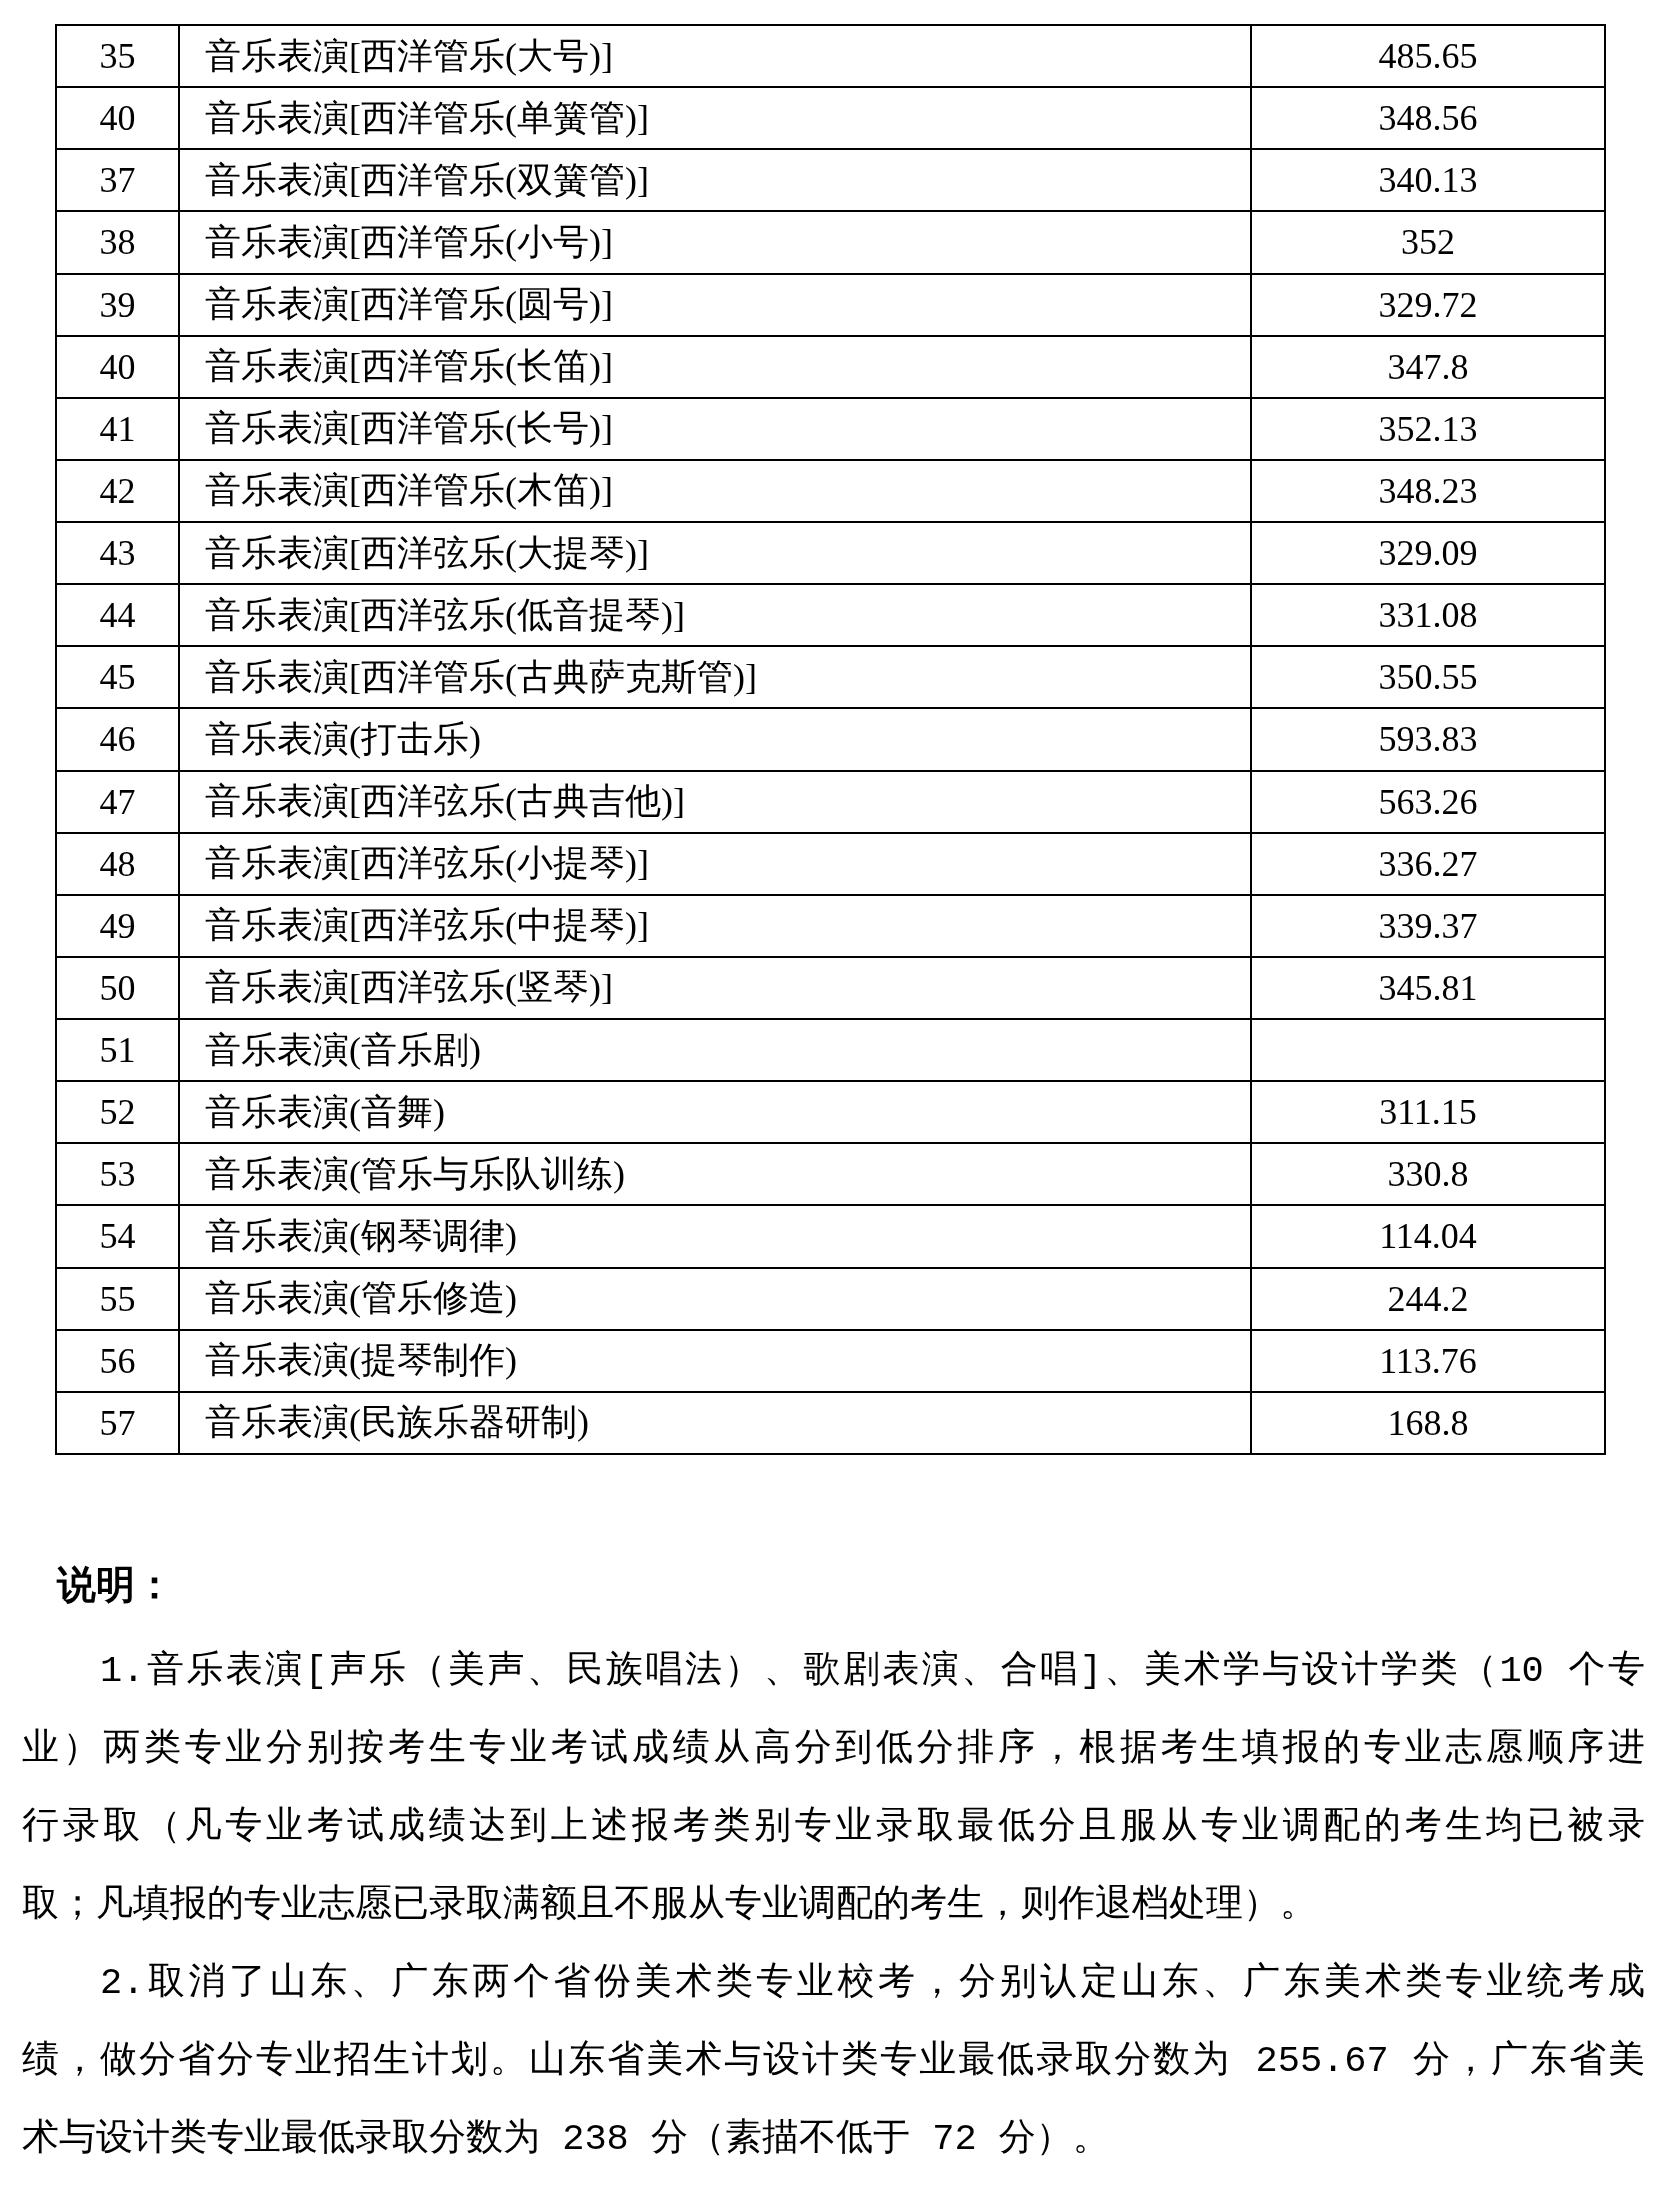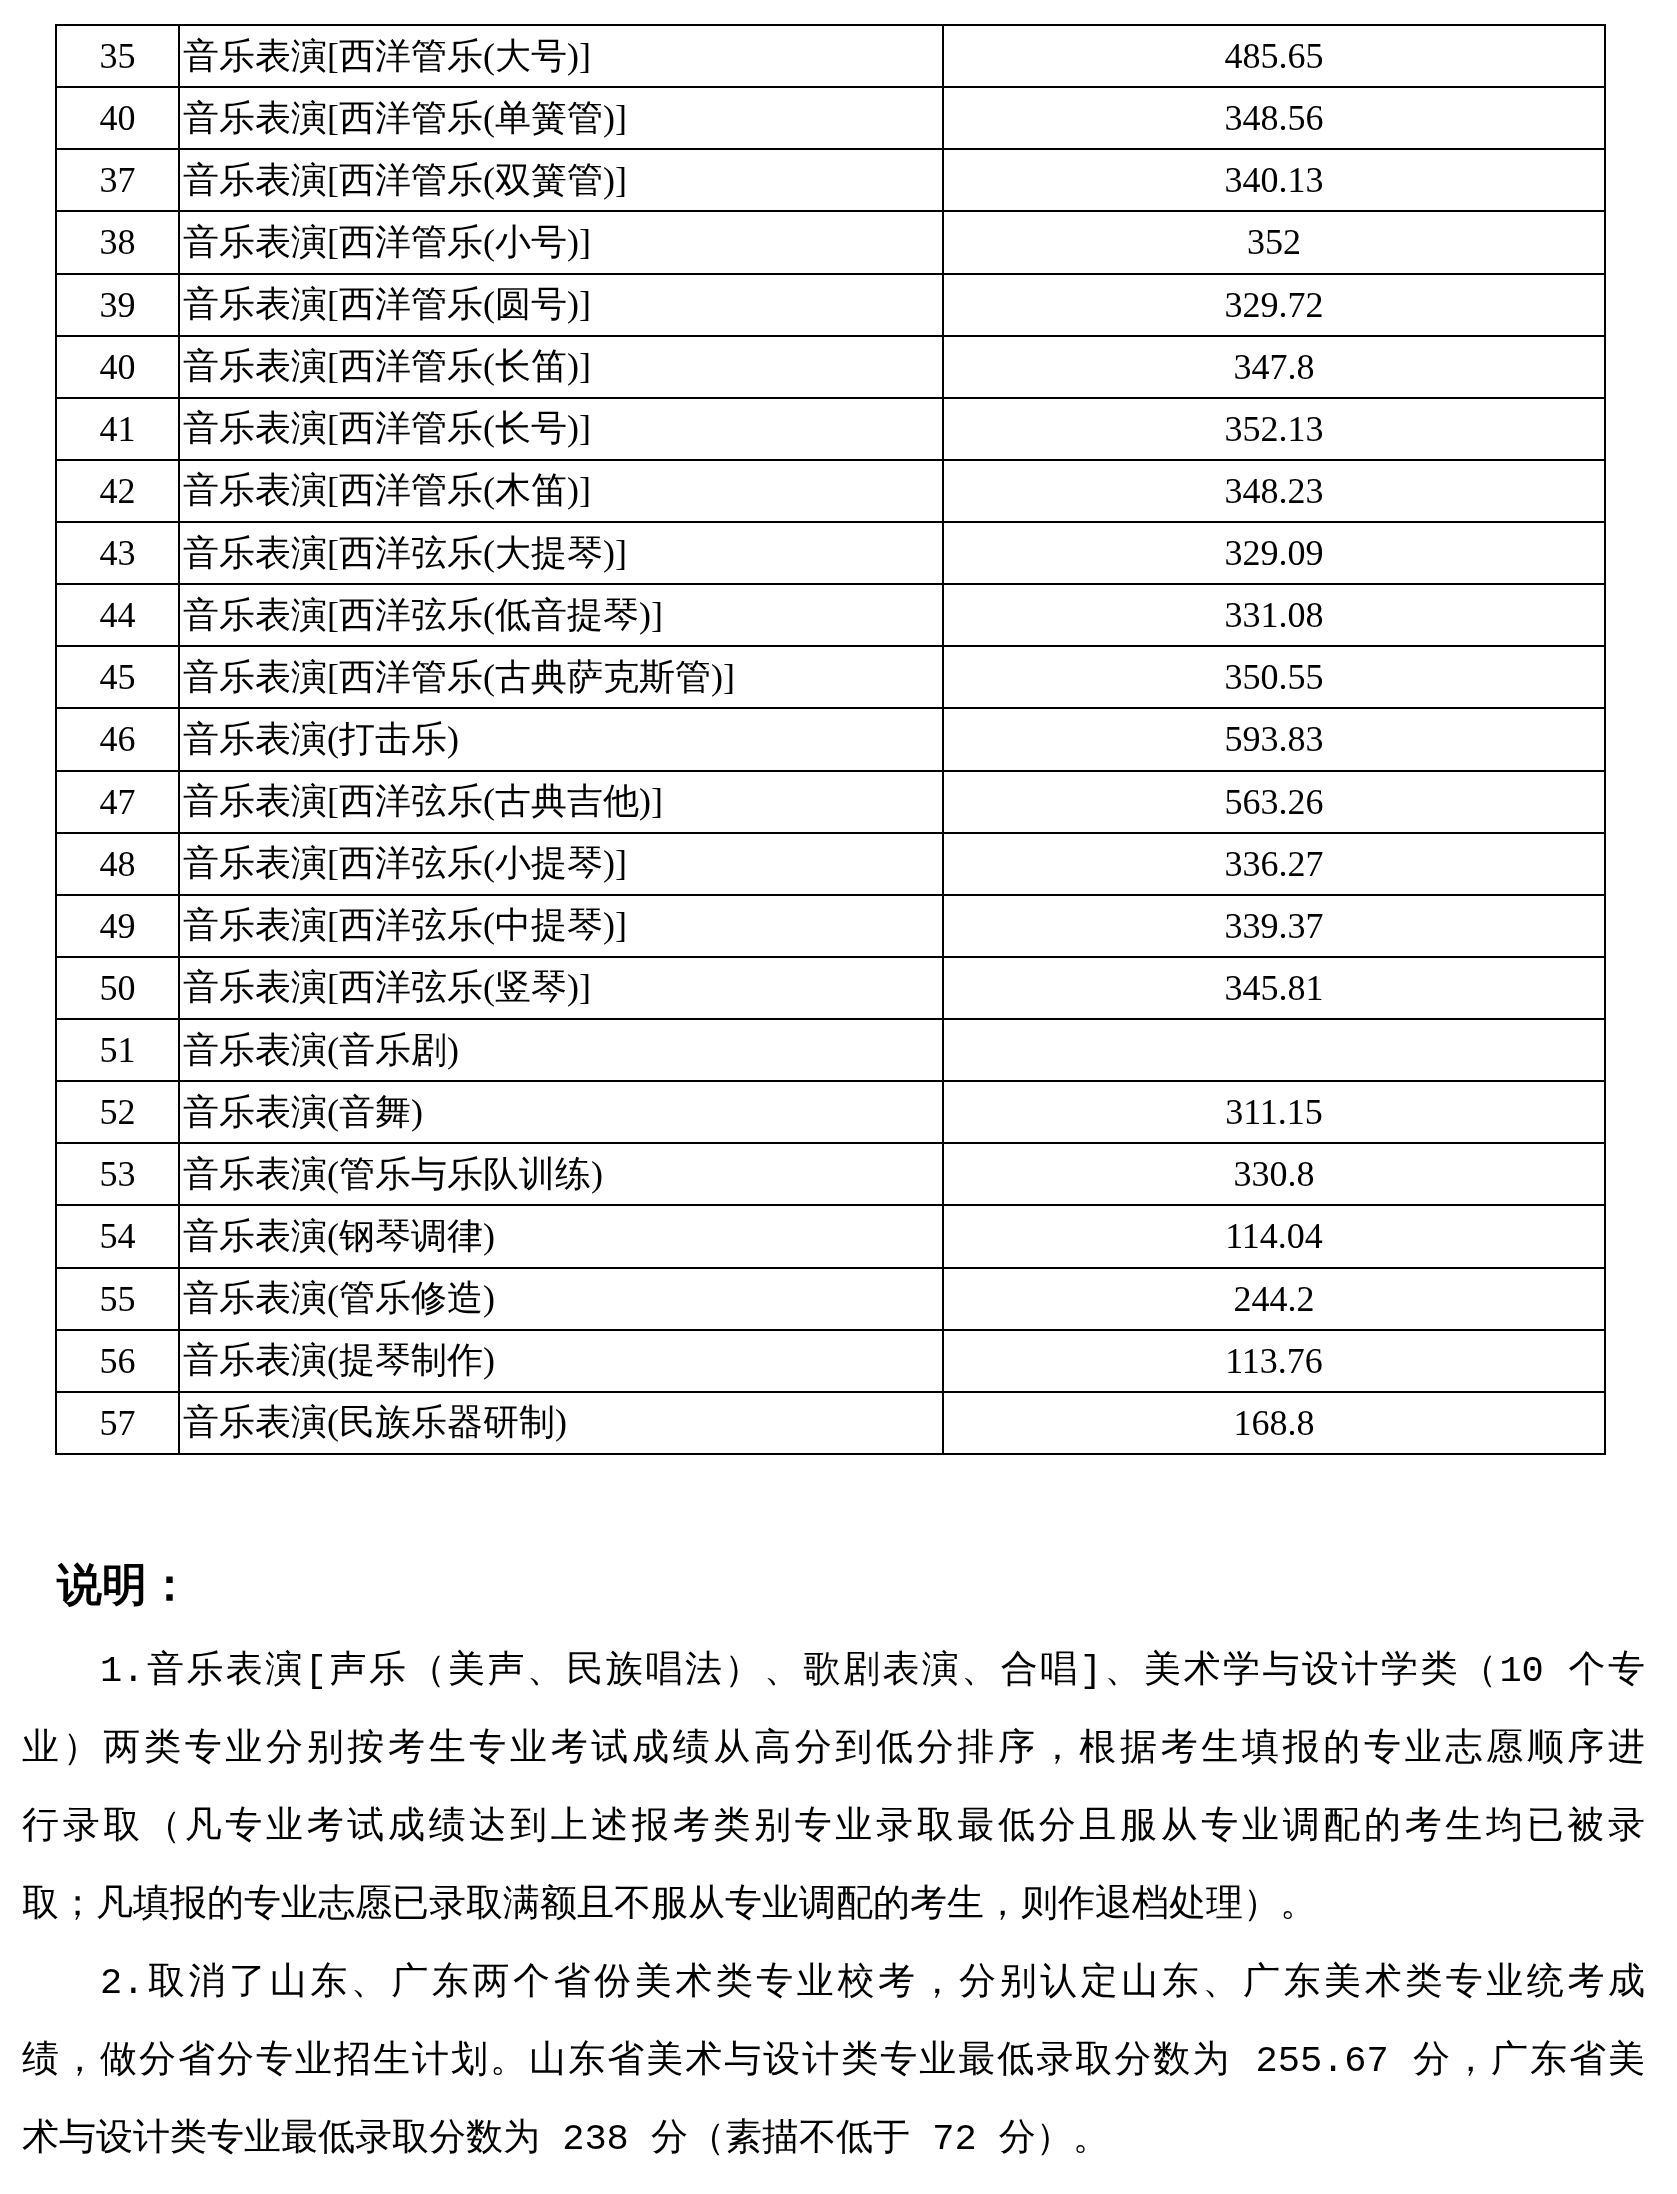--- a/index.html
+++ b/index.html
@@ -15,27 +15,27 @@
     position:absolute; left:55px; top:24px;
     width:1551px; height:1431px;
     border:2.4px solid #000; box-sizing:border-box;
     display:flex; flex-direction:column;
     background:#fff;
   }
   .t-row { flex:1; display:flex; border-bottom:2.4px solid #000; box-sizing:border-box; min-height:0;text-align:right; }
   .t-row:last-child { border-bottom:none; }
   .cell { box-sizing:border-box; display:flex; align-items:center; font-size:36px; overflow:hidden; }
   .cell.num   { width:121px; justify-content:center; }
-  .cell.name  { width:766px; border-left:2.4px solid #000; border-right:2.4px solid #000; padding-left:3px; }
+  .cell.name  { width:1074px; border-left:2.4px solid #000; border-right:2.4px solid #000; padding-left:25px; }
   .cell.score { flex:1; justify-content:center; }
 
   
   .notes-heading {
     position:absolute; left:57px; top:1563px;
-    font-size:45px; font-weight:bold; line-height:44px;
+    font-size:39px; font-weight:bold; line-height:44px;
   }
   .notes {
     position:absolute; left:22px; top:1632px; width:1623px;
     font-size:37px;
   }
   .note-line {
     line-height:78px;
     text-align:justify;
     text-align-last:justify;
     

